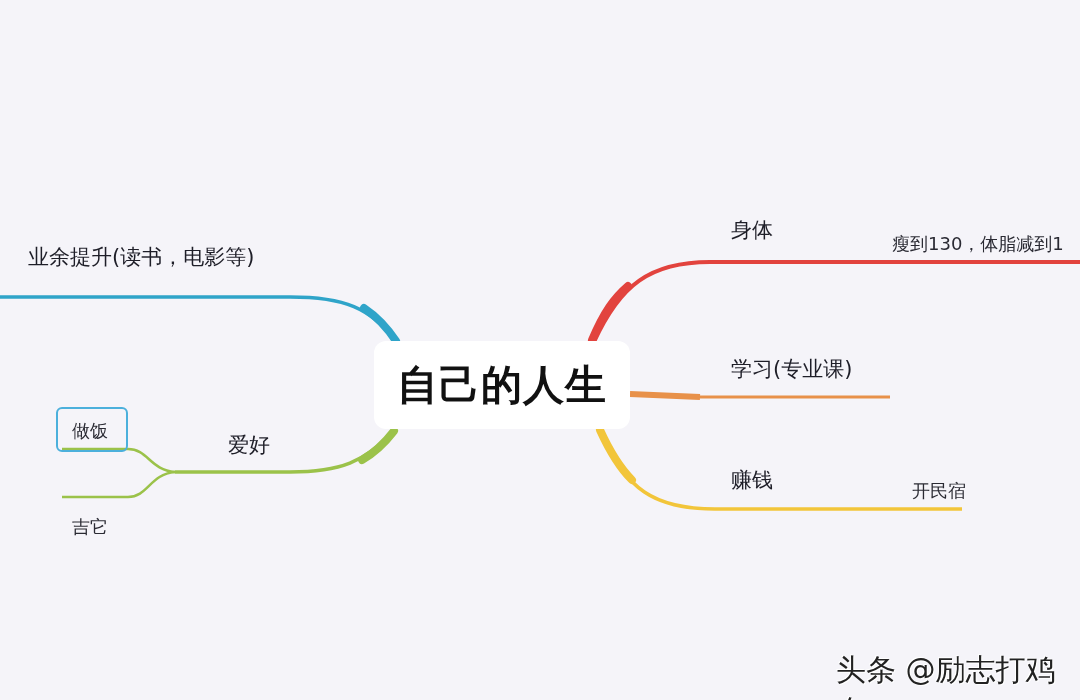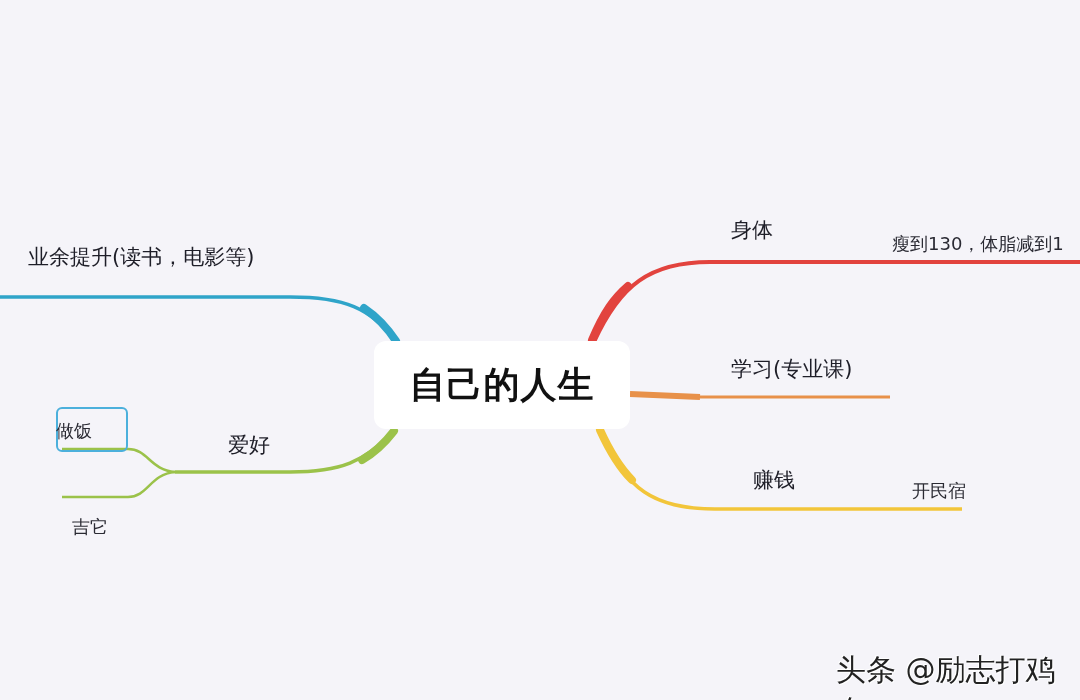--- a/index.html
+++ b/index.html
@@ -10,21 +10,21 @@
     position: relative;
     color: #1c1c24;
   }
   #canvas { position: absolute; left: 0; top: 0; width: 1080px; height: 700px; }
   .node { position: absolute; white-space: nowrap; }
   .central {
     position: absolute; left: 374px; top: 341px; width: 256px; height: 88px;
     background: #ffffff; border-radius: 12px;
     display: flex; align-items: center; justify-content: center;
   }
-  .central span { font-size: 36px; font-weight: bold; color: #111; letter-spacing: 1px; }
+  .central span { font-size: 41px; font-weight: bold; color: #111; letter-spacing: 1px; }
   .main-topic { font-size: 21px; font-weight: normal; color: #1e1e28; }
   .sub-topic { font-size: 18px; color: #2a2a33; text-align: center; }
   .selected-box {
     position: absolute; left: 56px; top: 407px; width: 72px; height: 45px;
     border: 2.5px solid #4cb0dc; border-radius: 6px; box-sizing: border-box;
   }
   .watermark {
     position: absolute; left: 836px; top: 650px;
     font-size: 30px; color: #222; text-shadow: 1px 1px 0 #fff, -1px -1px 0 #fff;
   }
@@ -54,23 +54,23 @@
 
 <div class="central">
   <span>自己的人生</span>
 </div>
 
 <div class="node main-topic" style="left:731px; top:216px;">身体</div>
 <div class="node sub-topic" style="left:892px; top:232px;">瘦到130，体脂减到1</div>
 
 <div class="node main-topic" style="left:731px; top:355px;">学习(专业课)</div>
 
-<div class="node main-topic" style="left:753px; top:466px;">赚钱</div>
+<div class="node main-topic" style="left:731px; top:466px;">赚钱</div>
 <div class="node sub-topic" style="left:892px; top:479px;margin-left:20px;">开民宿</div>
 
 <div class="node main-topic" style="left:28px; top:243px;">业余提升(读书，电影等)</div>
 
 <div class="node main-topic" style="left:228px; top:431px;text-align:center;">爱好</div>
 <div class="selected-box"></div>
-<div class="node sub-topic" style="left:56px; top:419px;">做饭</div>
+<div class="node sub-topic" style="left:72px; top:419px;">做饭</div>
 <div class="node sub-topic" style="left:72px; top:467px;margin-top:48px;">吉它</div>
 
 <div class="watermark">头条 @励志打鸡血</div>
 
 </body></html>

